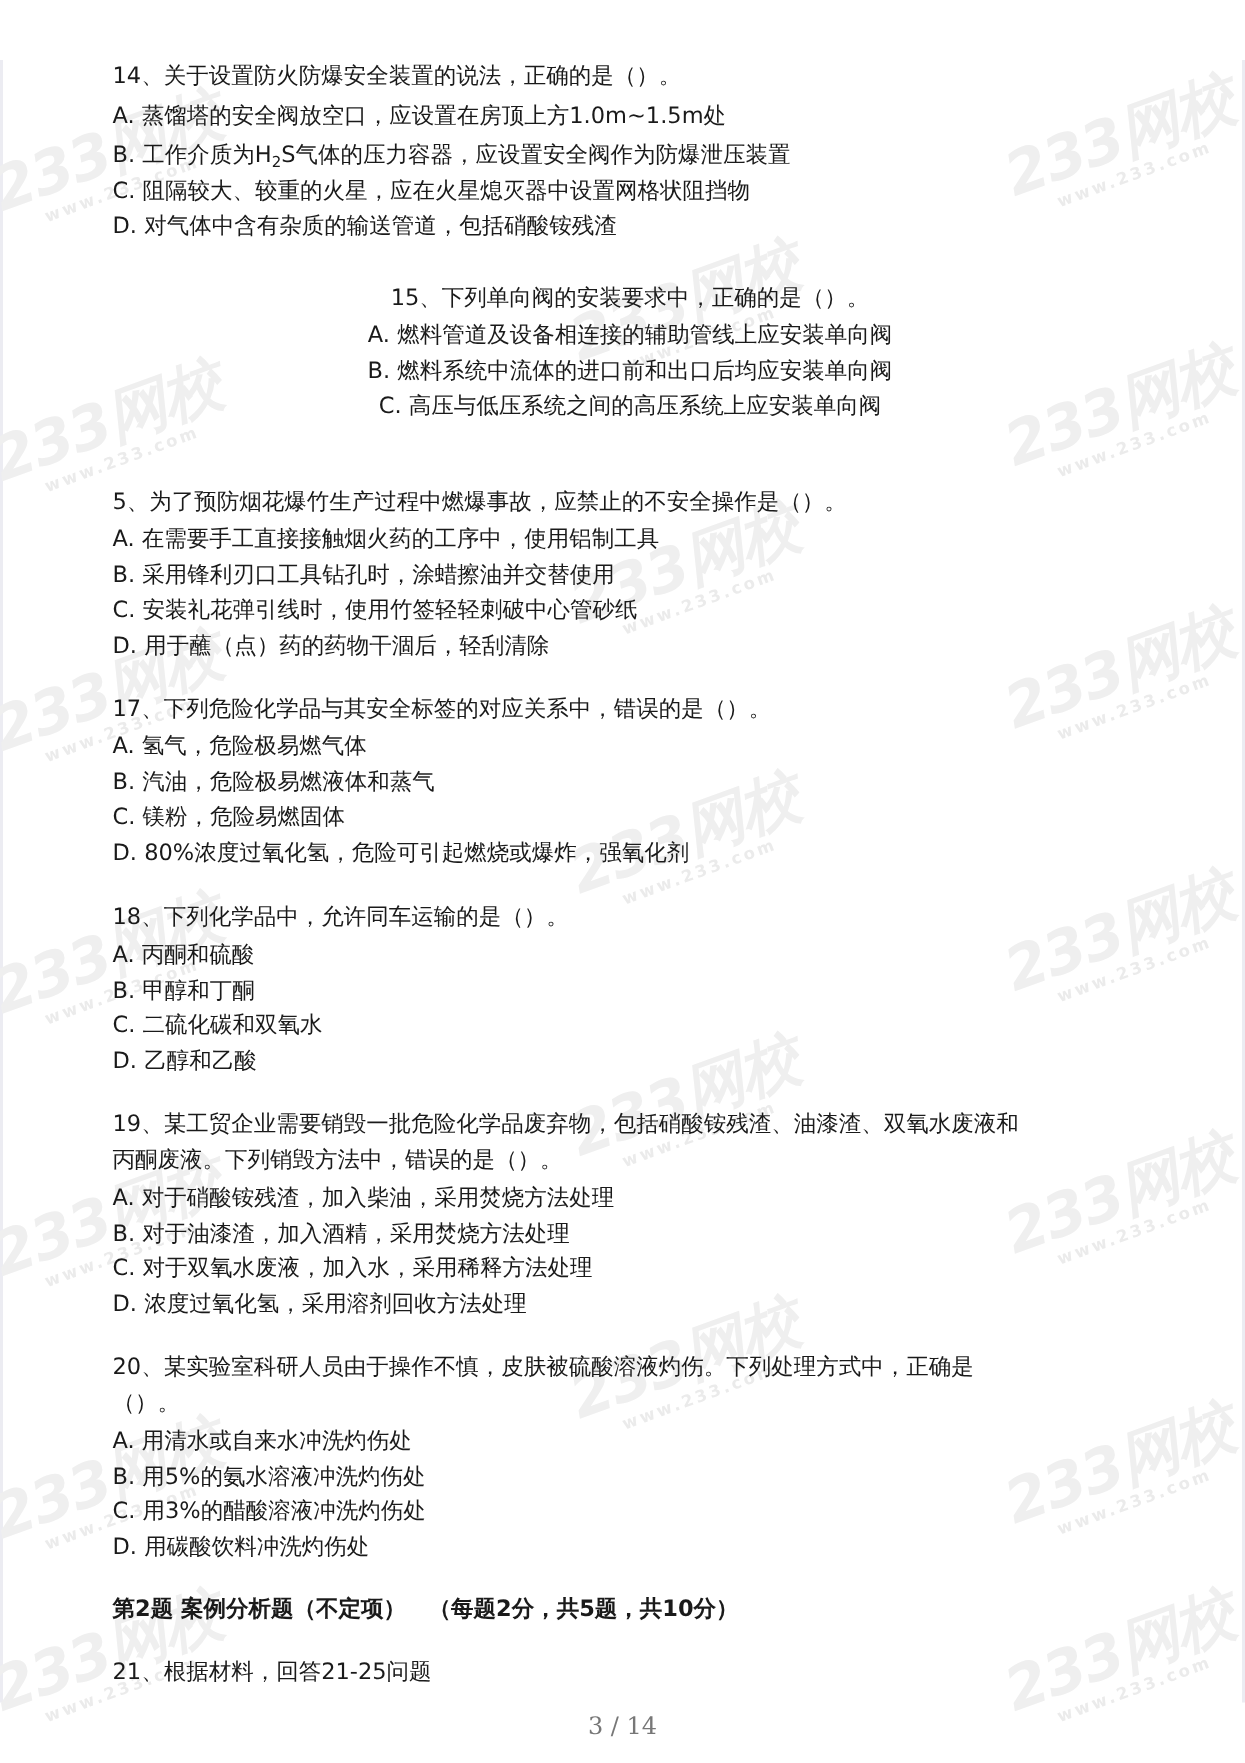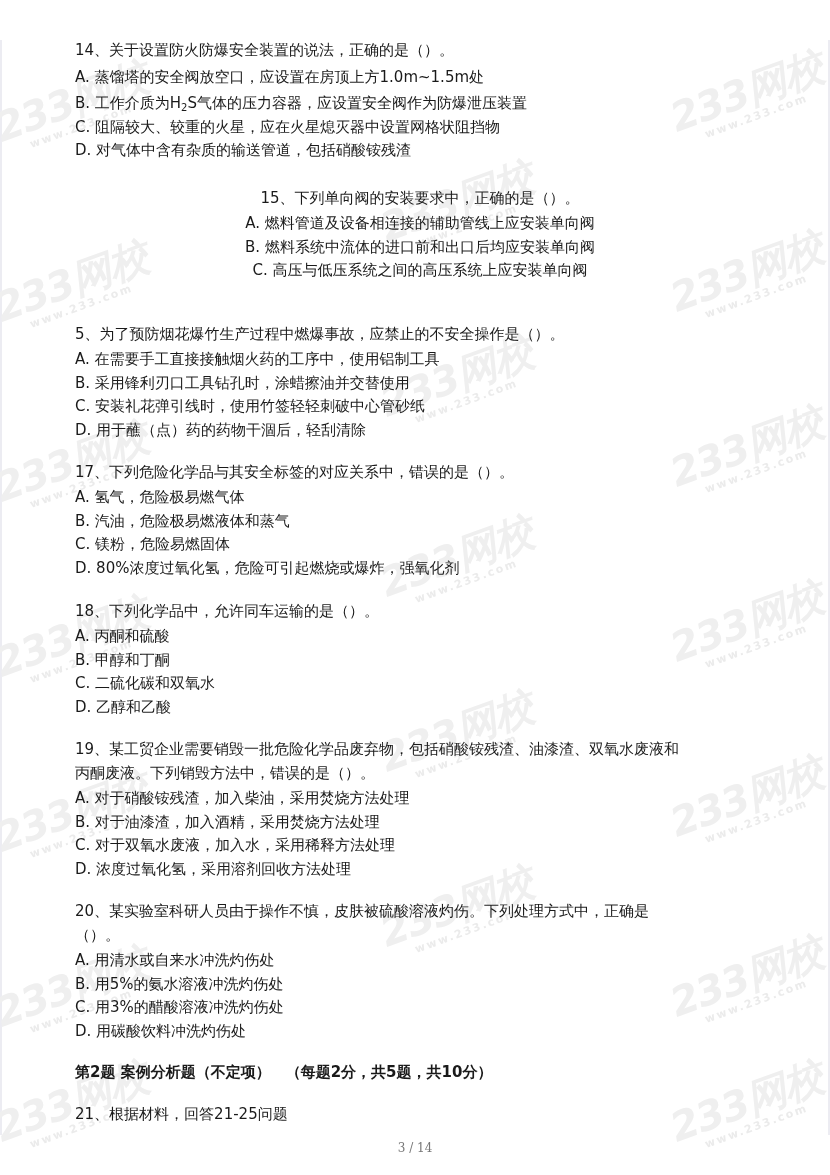--- a/index.html
+++ b/index.html
@@ -15,21 +15,21 @@
   .wm .big { font-family: "DejaVu Sans", sans-serif; font-weight: bold; font-style: italic; font-size: 40px; letter-spacing: -1px; line-height: 40px; }
   .wm .small { font-family: "DejaVu Sans", sans-serif; font-weight: bold; font-size: 11px; letter-spacing: 2px; margin-left: 26px; color: #ebebeb; }
   .content { position: absolute; left: 75px; top: 0; width: 690px; z-index: 1; }
   .q { position: absolute; left: 0; width: 690px; }
   .stem { font-size: 15px; line-height: 24px; }
   .opt { font-size: 15px; line-height: 23.5px; }
   .section { font-weight: bold; font-size: 15px; }
   sub { font-size: 10px; vertical-align: -3px; line-height: 0; }
   .page-num {
     position: absolute; left: 0; right: 0; top: 1141px; text-align: center;
-    font-family: "DejaVu Serif", "Liberation Serif", serif; font-size: 12px; color: #777;
+    font-family: "DejaVu Serif", "Liberation Serif", serif; font-size: 16px; color: #777;
   }
 </style>
 </head>
 <body>
 
 <div class="edge-left"></div>
 <div class="edge-right"></div>
 
 <div class="watermarks">
   <div class="wm" style="left:-10px; top:110px;">

